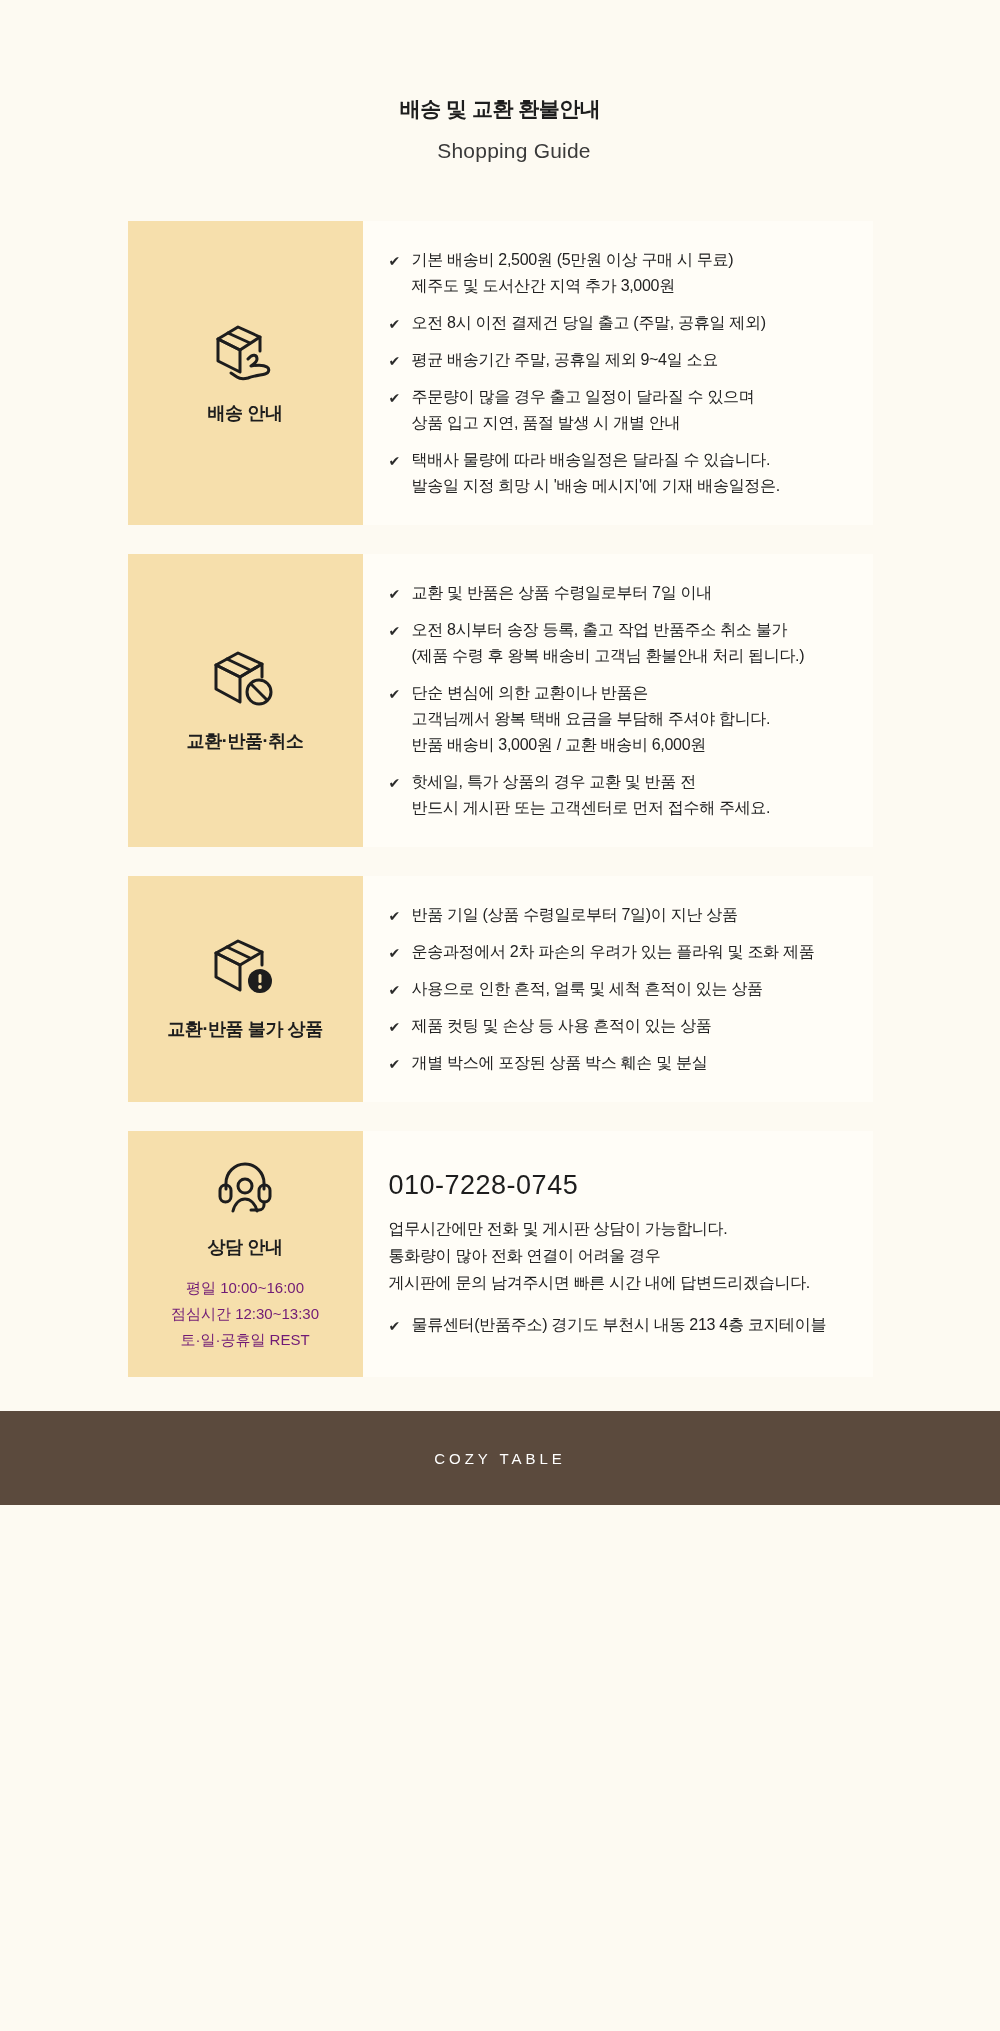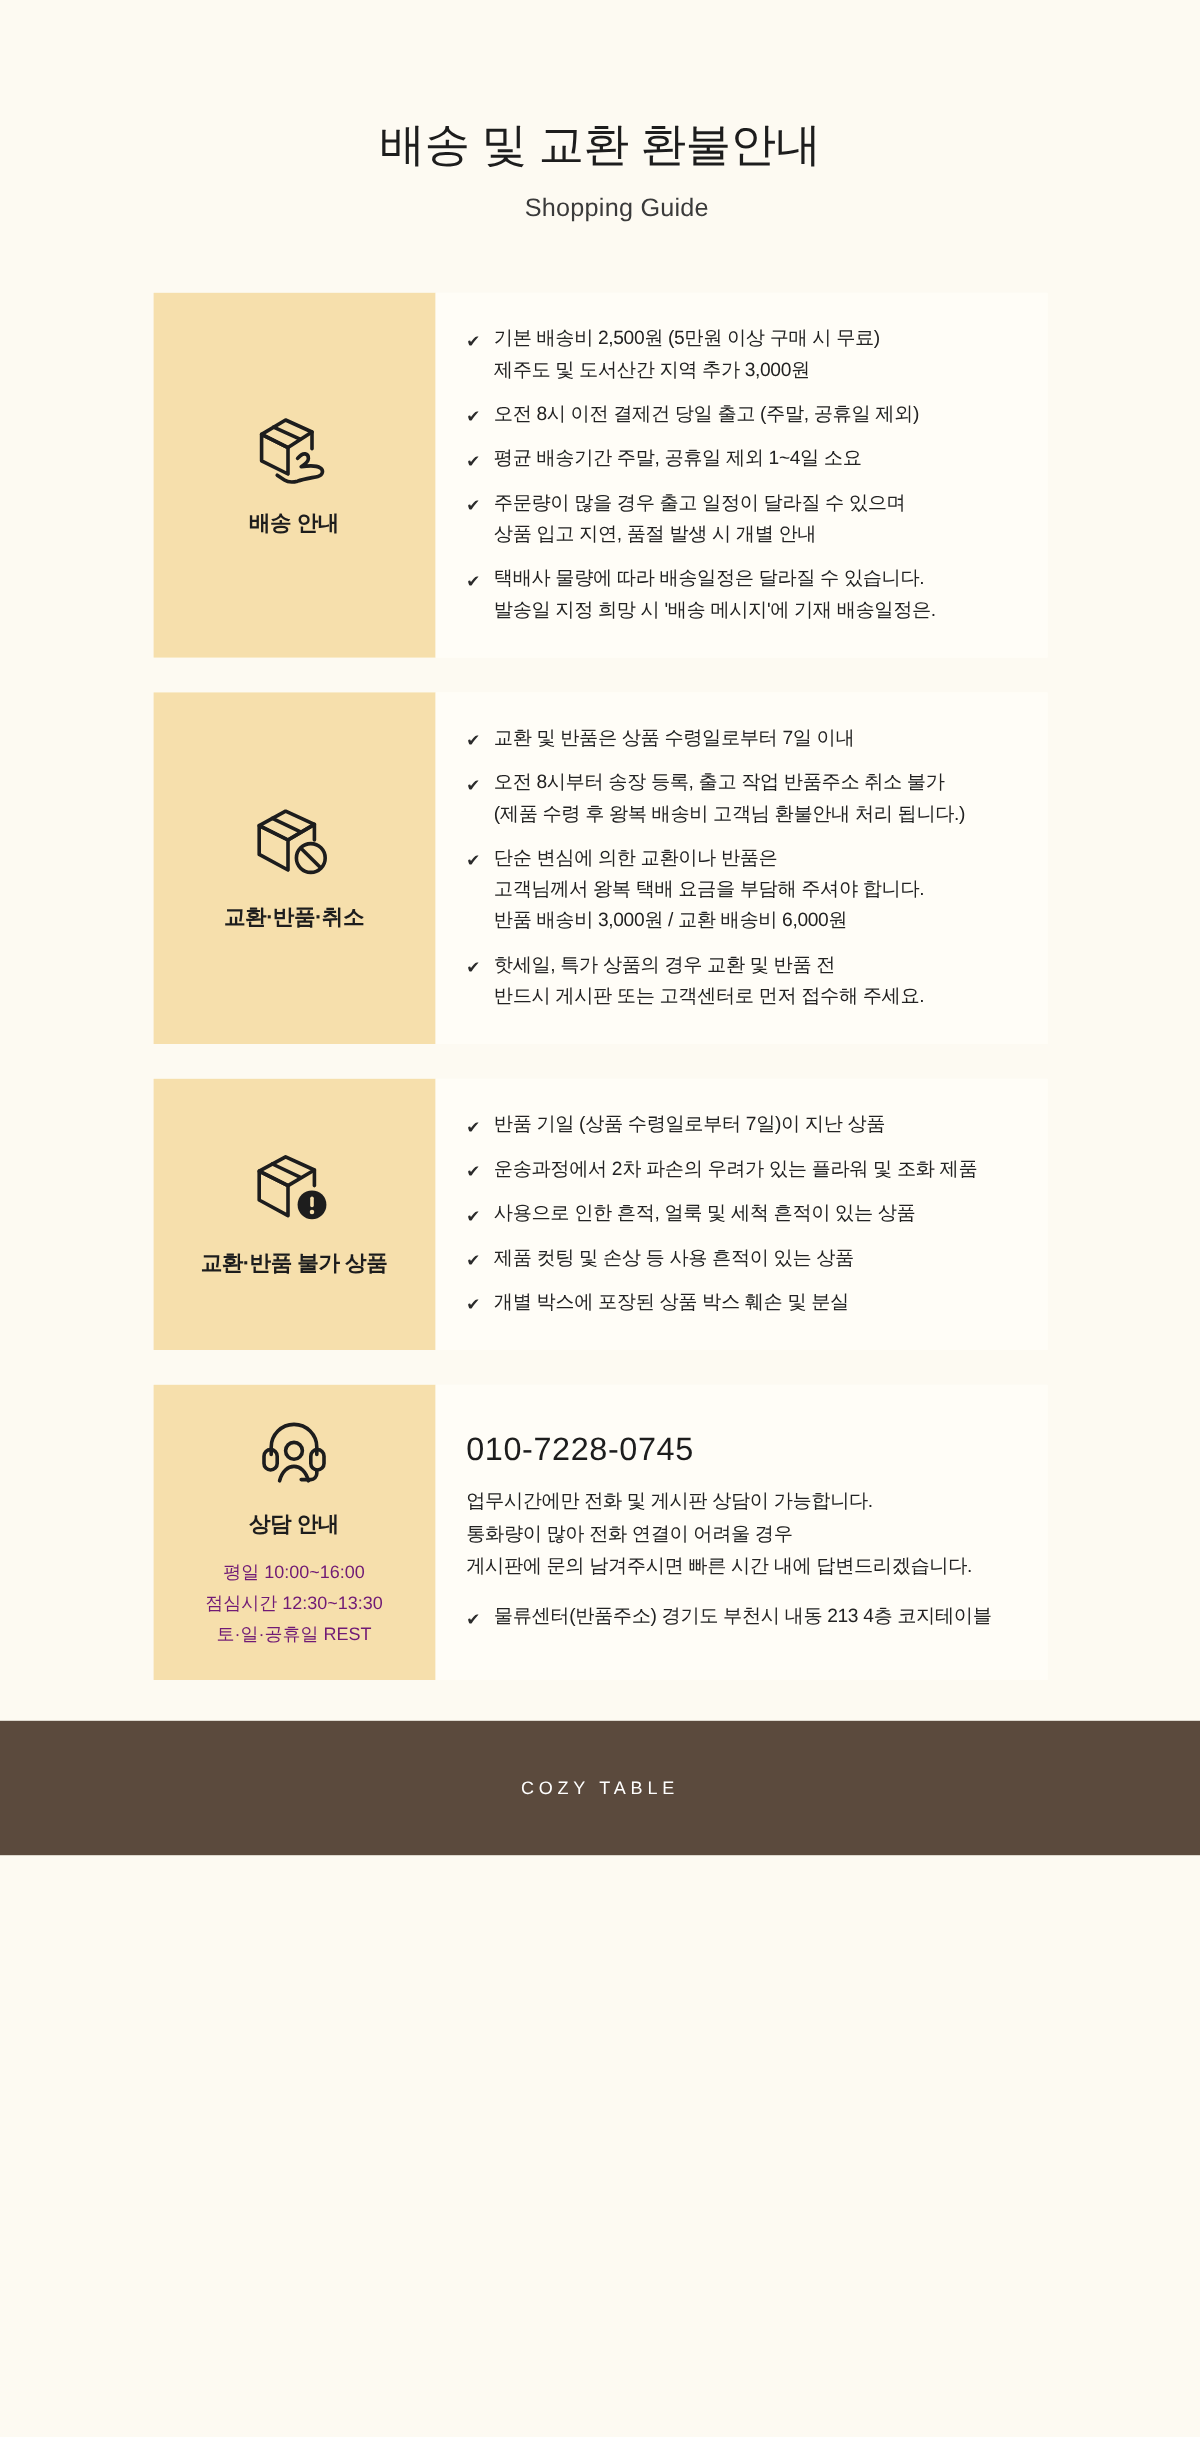--- a/index.html
+++ b/index.html
@@ -17,22 +17,22 @@
     background:#fdfaf2;
     box-sizing:border-box;
   }
   
   .header{
     padding-top:95px;
     text-align:center;
   }
   .header h1{
     margin:0;
-    font-size:38px;
-    font-weight:400;
+    font-size:21px;
+    font-weight:700;
     letter-spacing:-0.5px;
     color:#1d1d1d;
   }
   .header .sub{
     margin-top:16px;
     font-size:21px;
     font-weight:400;
     color:#3a3a3a;
     letter-spacing:0.2px;
     padding-left:28px;
@@ -123,21 +123,21 @@
   .plain{
     font-size:16px;
     line-height:27px;
     color:#222;
     letter-spacing:-0.3px;
     margin-bottom:16px;
   }
   
   .footer{
     margin-top:34px;
-    height:112px;
+    height:94px;
     background:#5b4a3d;
     display:flex;
     align-items:center;
     justify-content:center;
   }
   .footer .brand{
     color:#ffffff;
     font-size:15px;
     letter-spacing:4px;
     font-weight:400;
@@ -174,21 +174,21 @@
             <span class="tick">✔</span>
             <span>기본 배송비 2,500원 (5만원 이상 구매 시 무료)</span>
             <span class="l2">제주도 및 도서산간 지역 추가 3,000원</span>
           </li>
           <li>
             <span class="tick">✔</span>
             <span>오전 8시 이전 결제건 당일 출고 (주말, 공휴일 제외)</span>
           </li>
           <li>
             <span class="tick">✔</span>
-            <span>평균 배송기간 주말, 공휴일 제외 1~4일 소요</span>
+            <span>평균 배송기간 주말, 공휴일 제외 9~4일 소요</span>
           </li>
           <li>
             <span class="tick">✔</span>
             <span>주문량이 많을 경우 출고 일정이 달라질 수 있으며</span>
             <span class="l2">상품 입고 지연, 품절 발생 시 개별 안내</span>
           </li>
           <li>
             <span class="tick">✔</span>
             <span>택배사 물량에 따라 배송일정은 달라질 수 있습니다.</span>
             <span class="l2">발송일 지정 희망 시 '배송 메시지'에 기재 배송일정은.</span>

